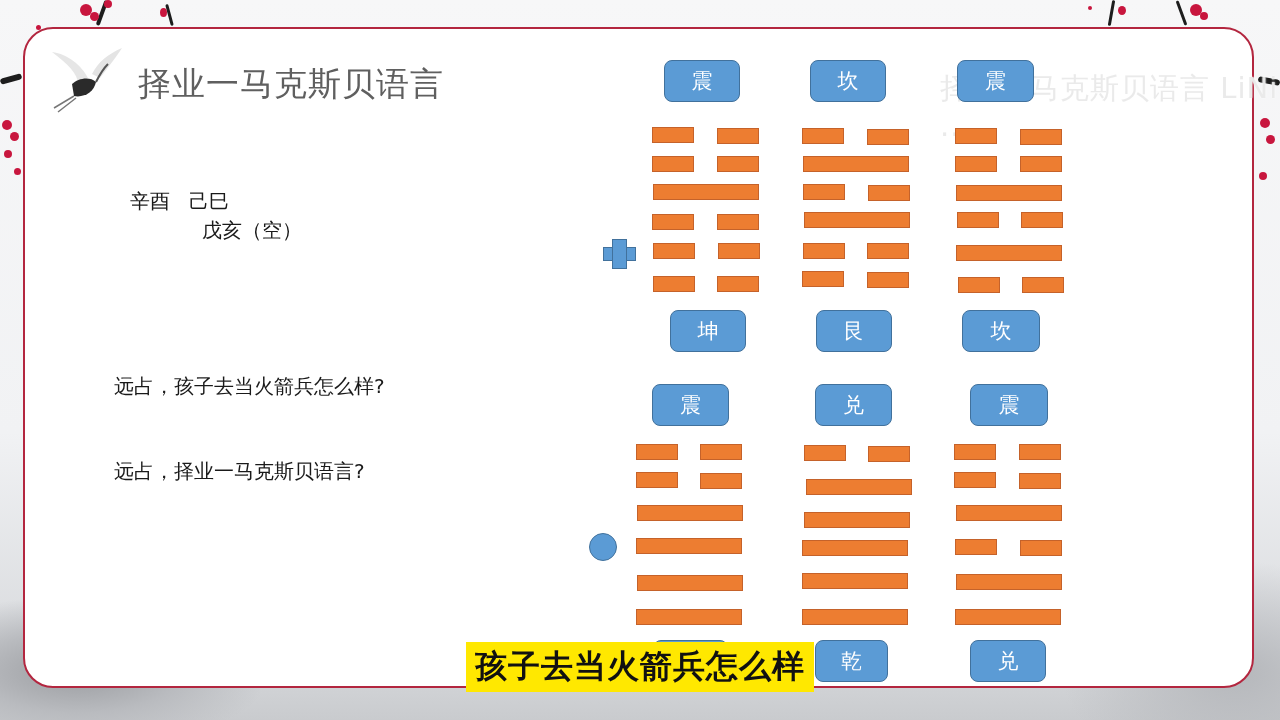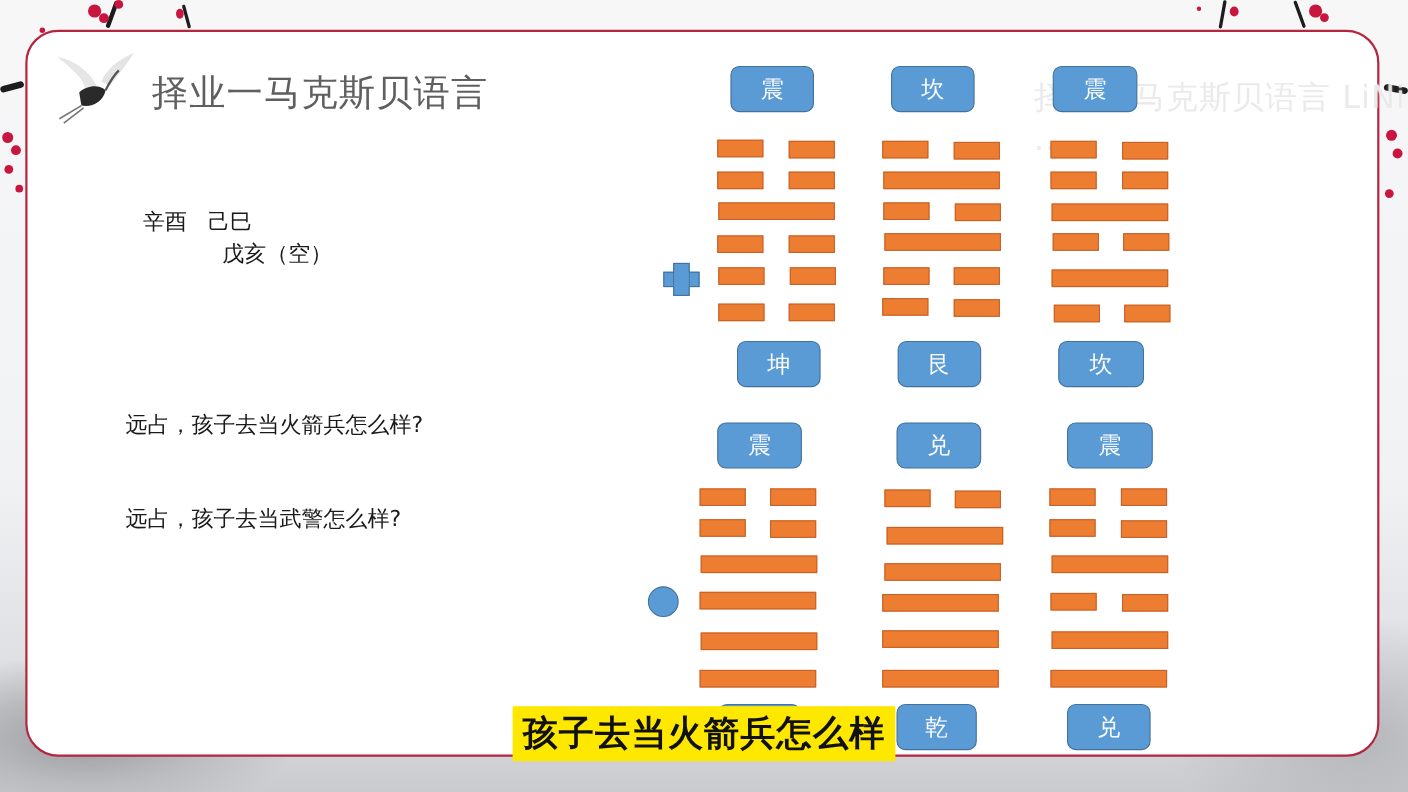--- a/index.html
+++ b/index.html
@@ -107,21 +107,21 @@
   <path d="M48 38 C52 30 56 24 60 20" stroke="#555" stroke-width="2" fill="none"></path>
   <path d="M26 52 L6 64 M28 54 L10 68" stroke="#777" stroke-width="1.5"></path>
 </svg>
 
 <div class="title">择业一马克斯贝语言</div>
 <div class="watermark">择业一马克斯贝语言 LiNi ...</div>
 
 <div class="txt" style="left:130px;top:188px;">辛酉   己巳</div>
 <div class="txt" style="left:202px;top:217px;font-family:Liberation Serif, serif;">戊亥（空）</div>
 <div class="txt" style="left:114px;top:343px;margin-top:30px;">远占，孩子去当火箭兵怎么样?</div>
-<div class="txt" style="left:114px;top:458px;">远占，孩子去当武警怎么样?</div>
+<div class="txt" style="left:114px;top:458px;">远占，择业一马克斯贝语言?</div>
 
 <div class="cross">
   <div class="h"></div>
     <div class="v"></div>
     <div class="c"></div>
 </div>
 
 <div class="btn" style="left:664px;top:60px;width:76px;">震</div>
 <div class="btn" style="left:810px;top:60px;width:76px;">坎</div>
 <div class="btn" style="left:957px;top:60px;width:77px;">震</div>

